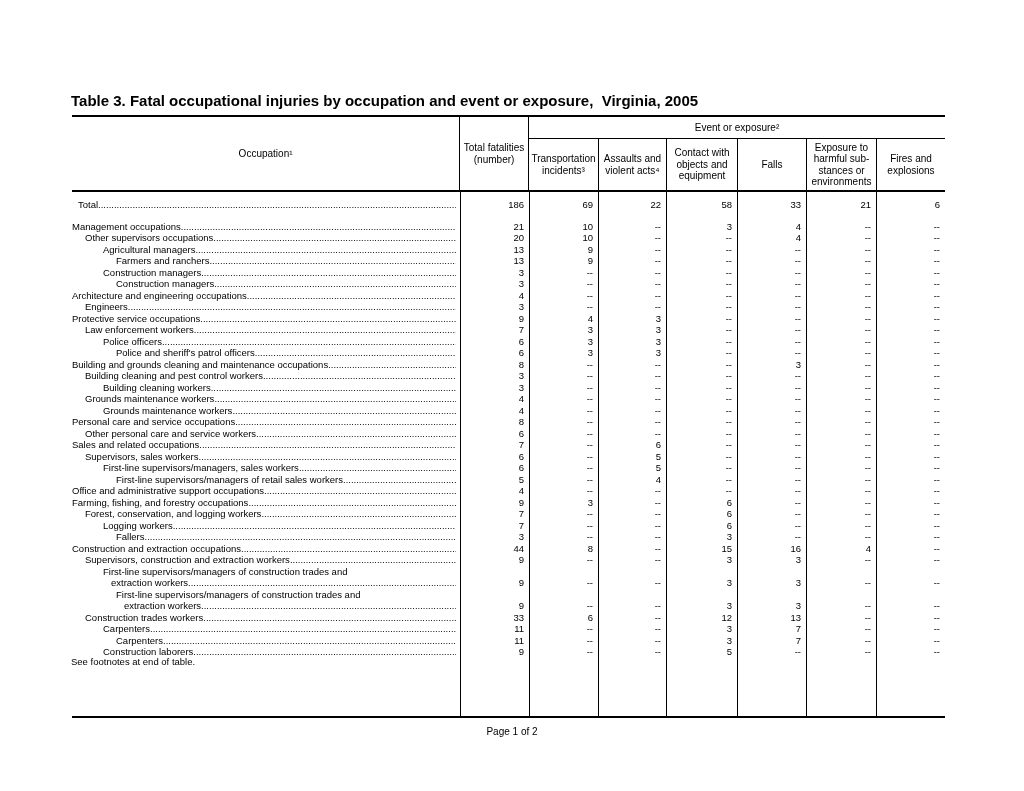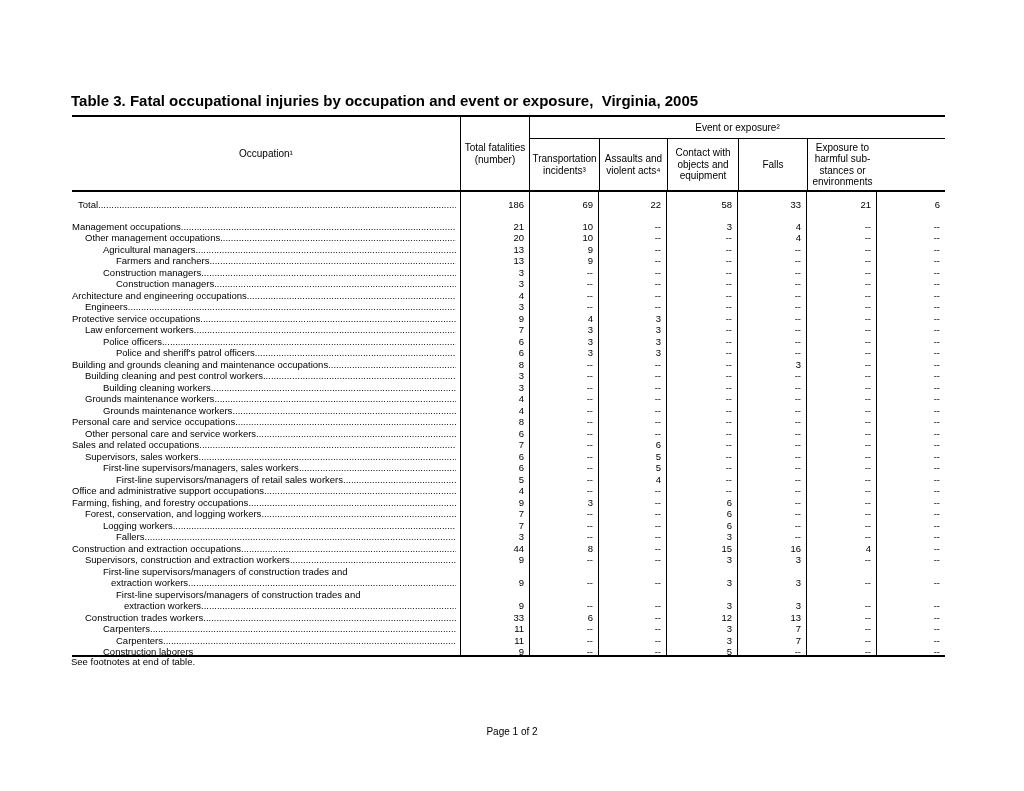--- a/index.html
+++ b/index.html
@@ -30,21 +30,21 @@
     display:flex; align-items:center; justify-content:center;
   }
   .h-event-cols { flex:1; display:flex; }
   .h-ecol {
     box-sizing:border-box; border-left:1px solid #000;
     display:flex; align-items:center; justify-content:center;
     text-align:center; white-space:pre-line; line-height:11.5px;
   }
   .h-ecol.first { border-left:none; }
   .tbody {
-    position:relative; height:463px; box-sizing:border-box;
+    position:relative; height:524px; box-sizing:border-box;
     padding-top:7px; font-size:9.5px; overflow:hidden;
   }
   .vline { position:absolute; top:0; bottom:0; width:1px; background:#000; }
   .row { display:flex; height:11.5px; line-height:11.6px; }
   .row.gap { margin-bottom:10px; }
   .c-occ {
     width:388px; box-sizing:border-box; display:flex;
     padding-right:4px; overflow:hidden;
   }
   .c-occ .lbl { white-space:nowrap; }
@@ -76,20 +76,22 @@
             <div class="h-ecol" style="width: 68px;">Assaults and
 violent acts⁴</div>
             <div class="h-ecol" style="width: 71px;">Contact with
 objects and
 equipment</div>
             <div class="h-ecol" style="width: 69px;">Falls</div>
             <div class="h-ecol" style="width: 70px;">Exposure to
 harmful sub-
 stances or
 environments</div>
+            <div class="h-ecol" style="width: 69px;">Fires and
+explosions</div>
           </div>
       </div>
     </div>
     <div class="tbody">
         <div class="vline" style="left: 388px;"></div>
         <div class="vline" style="left: 457px;"></div>
         <div class="vline" style="left: 526px;"></div>
         <div class="vline" style="left: 594px;"></div>
         <div class="vline" style="left: 665px;"></div>
         <div class="vline" style="left: 734px;"></div>
@@ -115,21 +117,21 @@
           <div class="c-num" style="width: 69px;">21</div>
           <div class="c-num" style="width: 69px;">10</div>
           <div class="c-num" style="width: 68px;">--</div>
           <div class="c-num" style="width: 71px;">3</div>
           <div class="c-num" style="width: 69px;">4</div>
           <div class="c-num" style="width: 70px;">--</div>
           <div class="c-num" style="width: 69px;">--</div>
         </div>
         <div class="row">
           <div class="c-occ" style="padding-left: 13px;">
-            <span class="lbl">Other management occupations</span>
+            <span class="lbl">Other supervisors occupations</span>
             <span class="leader"></span>
           </div>
           <div class="c-num" style="width: 69px;">20</div>
           <div class="c-num" style="width: 69px;">10</div>
           <div class="c-num" style="width: 68px;">--</div>
           <div class="c-num" style="width: 71px;">--</div>
           <div class="c-num" style="width: 69px;">4</div>
           <div class="c-num" style="width: 70px;">--</div>
           <div class="c-num" style="width: 69px;">--</div>
         </div>
@@ -580,21 +582,21 @@
           </div>
           <div class="c-num" style="width: 69px;">11</div>
           <div class="c-num" style="width: 69px;">--</div>
           <div class="c-num" style="width: 68px;">--</div>
           <div class="c-num" style="width: 71px;">3</div>
           <div class="c-num" style="width: 69px;">7</div>
           <div class="c-num" style="width: 70px;">--</div>
           <div class="c-num" style="width: 69px;">--</div>
         </div>
         <div class="row">
-          <div class="c-occ" style="padding-left: 31px; flex-direction: column;">
+          <div class="c-occ" style="padding-left: 31px;">
             <span class="lbl">Construction laborers</span>
             <span class="leader"></span>
           </div>
           <div class="c-num" style="width: 69px;">9</div>
           <div class="c-num" style="width: 69px;">--</div>
           <div class="c-num" style="width: 68px;">--</div>
           <div class="c-num" style="width: 71px;">5</div>
           <div class="c-num" style="width: 69px;">--</div>
           <div class="c-num" style="width: 70px;">--</div>
           <div class="c-num" style="width: 69px;">--</div>

